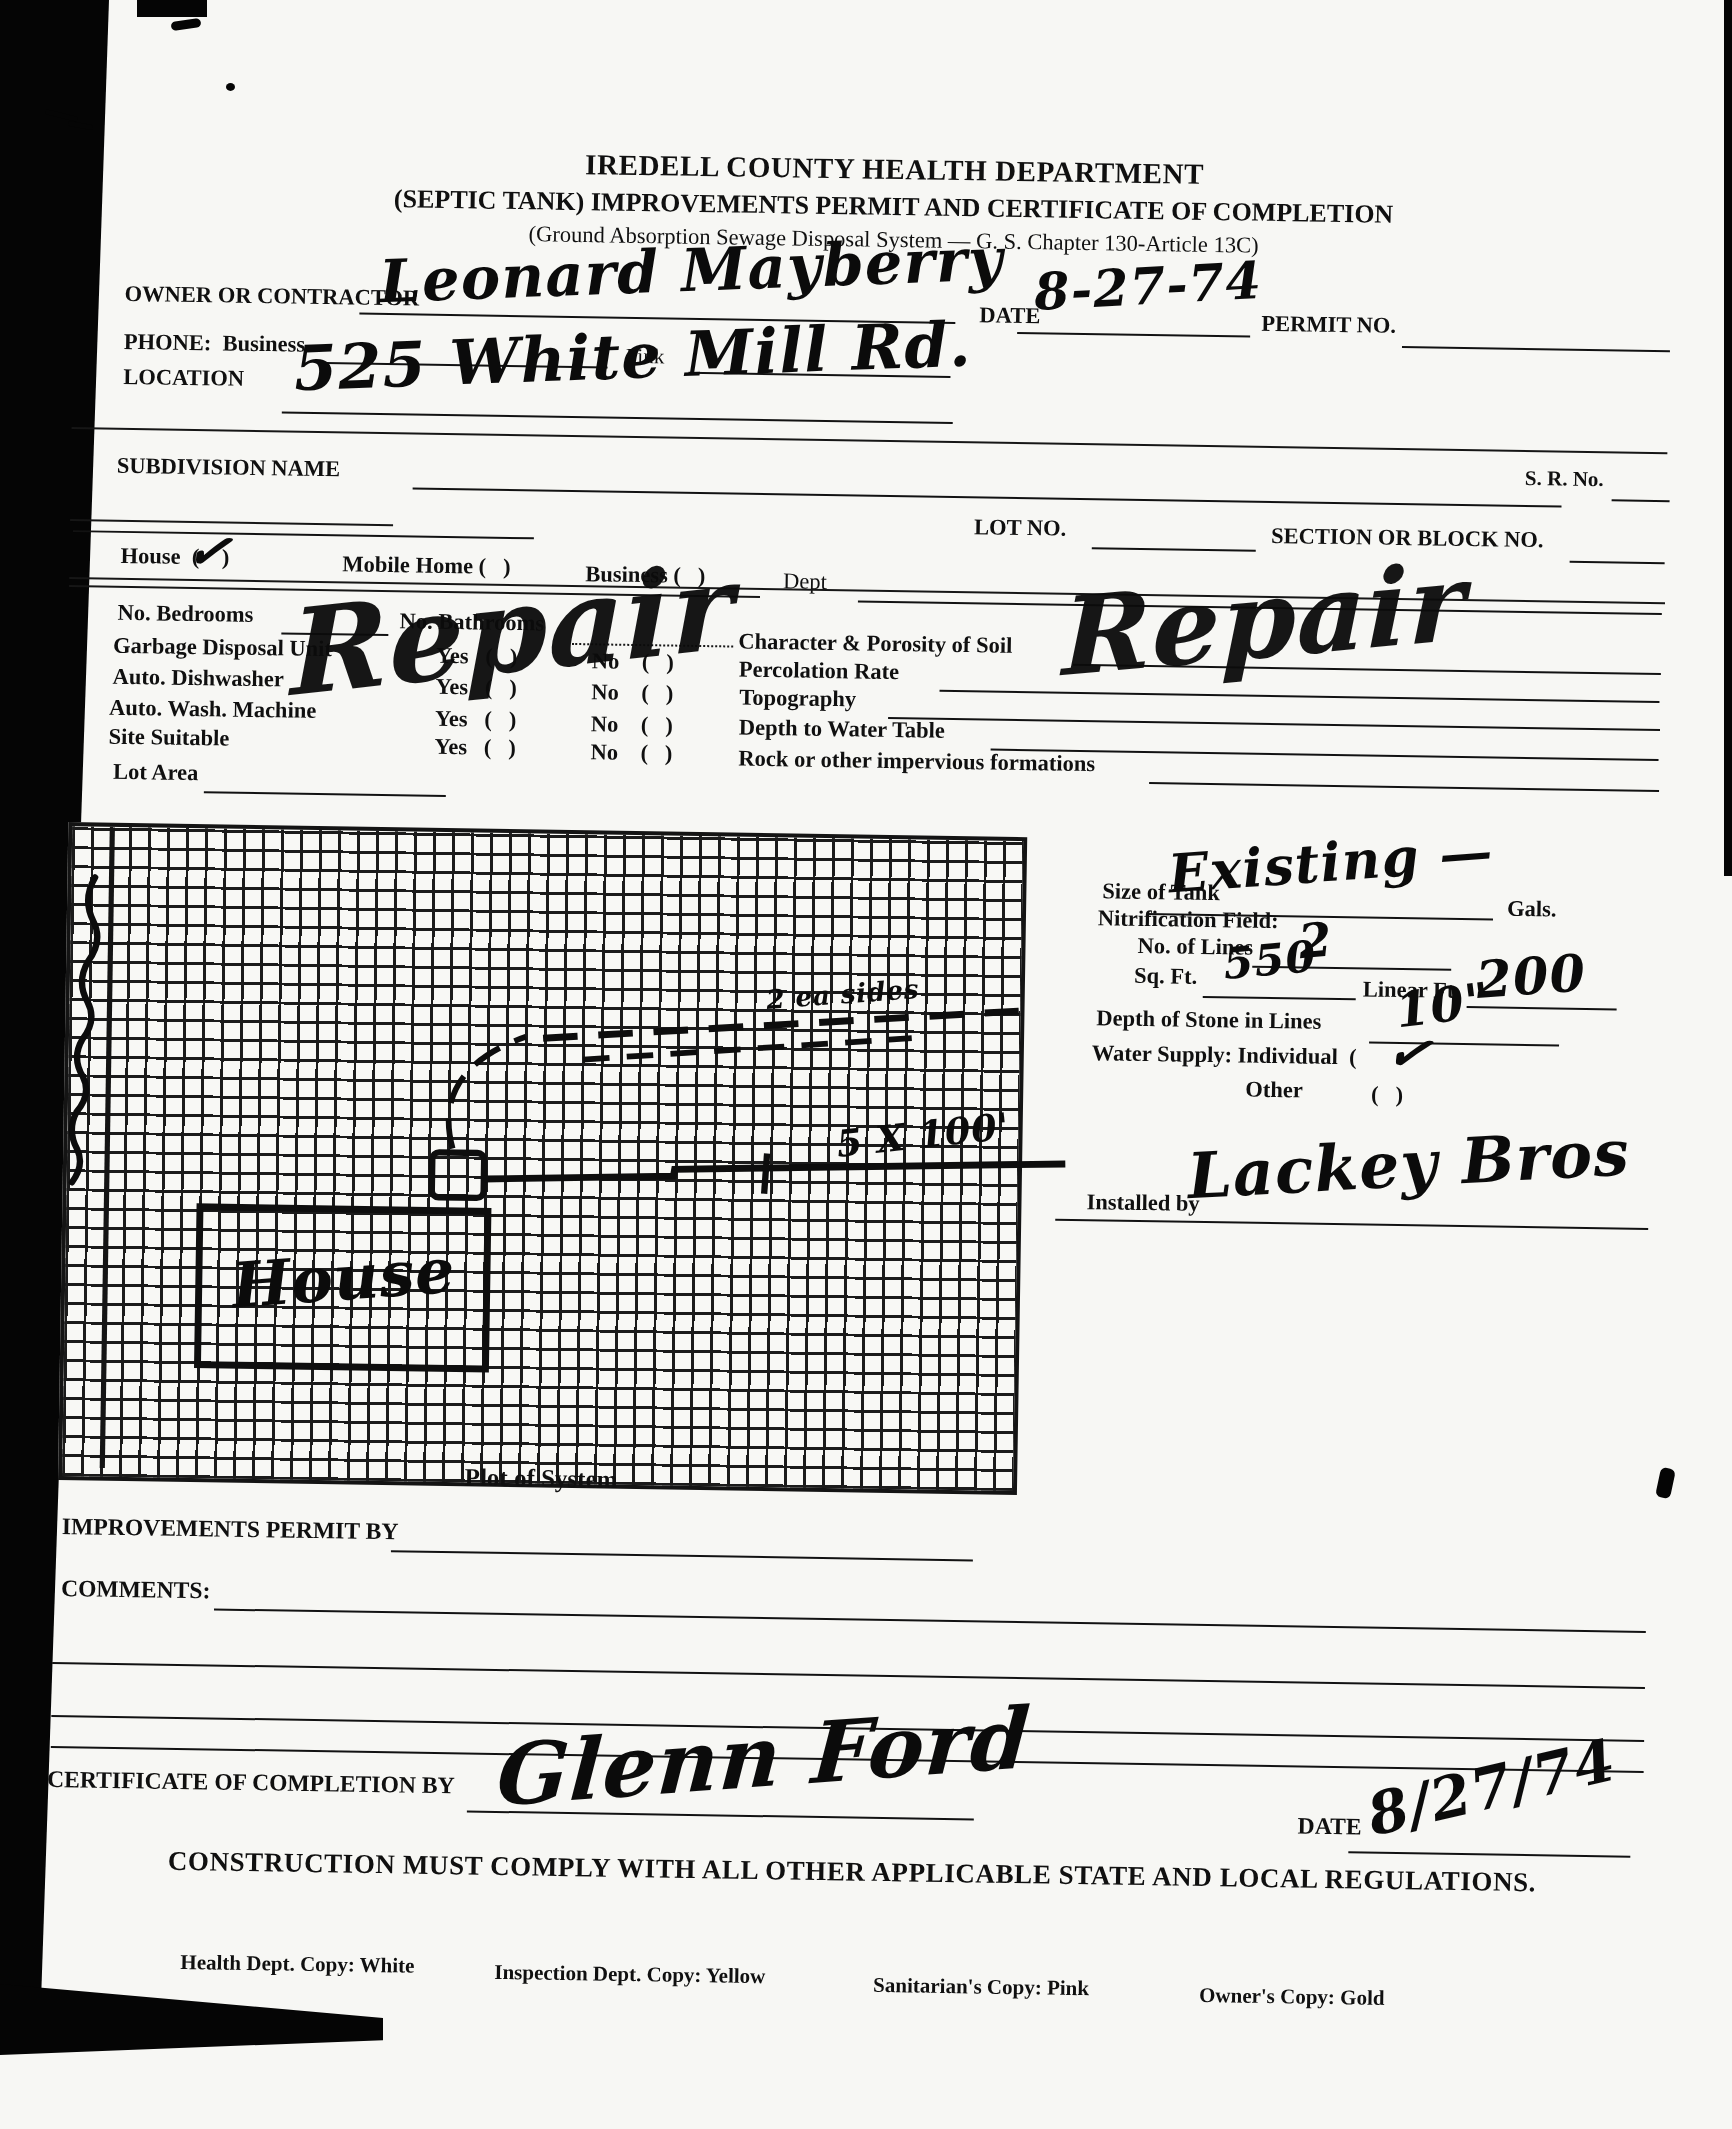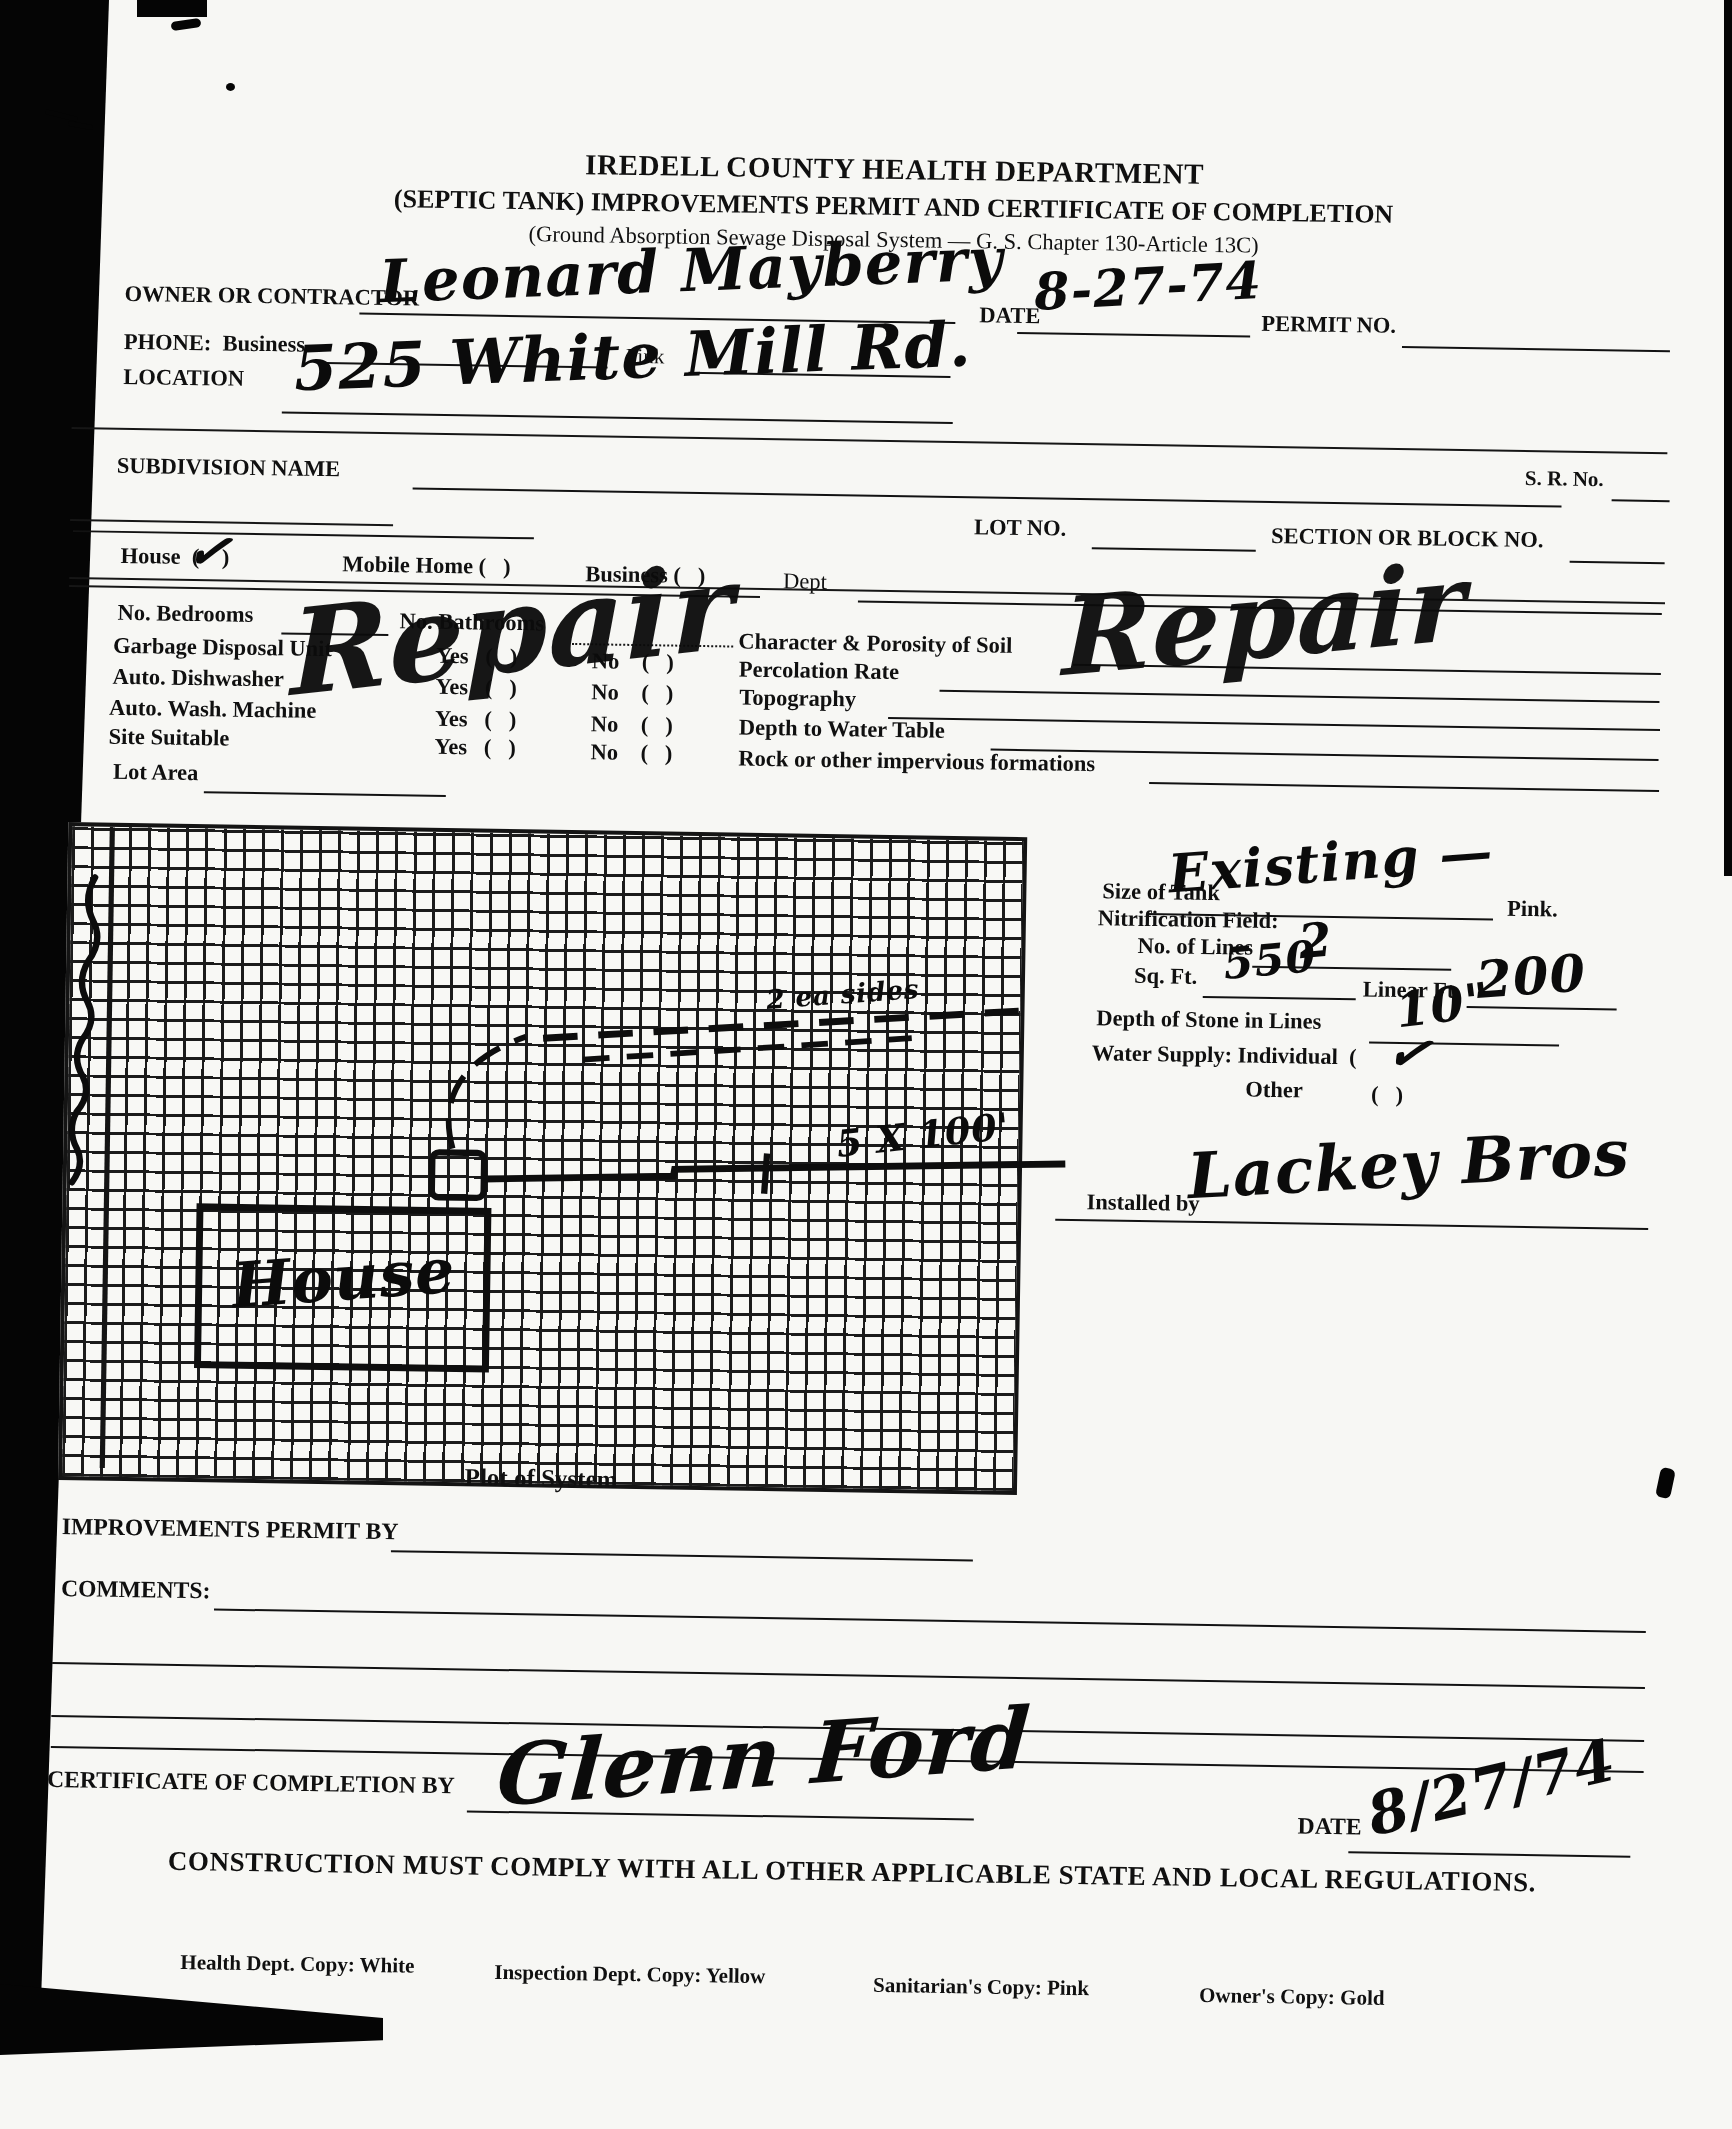--- a/index.html
+++ b/index.html
@@ -135,21 +135,21 @@
     <path d="M 830 362 L 1655 302" fill="none" stroke="#0d0d0d" stroke-width="12" stroke-dasharray="60 36"></path>
     <path d="M 900 398 L 1470 352" fill="none" stroke="#0d0d0d" stroke-width="10" stroke-dasharray="46 30"></path>
     <text class="hand" x="1218" y="305" font-size="46" transform="rotate(-5 1218 305)" data-bind="plot.dash_note">2 ea sides</text>
     <text class="hand" x="1345" y="560" font-size="64" transform="rotate(-7 1345 560)" data-bind="plot.pipe_label">5 X 100'</text>
   </svg>
   <div class="abs lbl" data-bind="plot.caption" style="left:374px;top:1440px;width:242px;text-align:center;font-size:25px;">Plot of System</div>
 
   <div class="abs lbl" data-bind="tank.size_label" style="left:1047px;top:845px;font-size:22.5px;">Size of Tank</div>
   <div class="abs hand" data-bind="tank.size_value" style="left:1112px;top:794px;font-size:53px;transform:rotate(-5deg);">Existing —</div>
   <div class="abs rule" style="left:1092px;top:879px;width:346px;"></div>
-  <div class="abs lbl" data-bind="tank.gals" style="left:1452px;top:856px;font-size:22.5px;">Pink.</div>
+  <div class="abs lbl" data-bind="tank.gals" style="left:1452px;top:856px;font-size:22.5px;">Gals.</div>
   <div class="abs lbl" data-bind="tank.nitrification" style="left:1043px;top:872px;font-size:22.5px;">Nitrification Field:</div>
   <div class="abs lbl" data-bind="tank.lines_label" style="left:1083px;top:899px;font-size:22.5px;">No. of Lines</div>
   <div class="abs hand" data-bind="tank.lines_value" style="left:1244px;top:876px;font-size:47px;transform:rotate(-6deg);">2</div>
   <div class="abs rule" style="left:1198px;top:930px;width:199px;"></div>
   <div class="abs lbl" data-bind="tank.sqft_label" style="left:1080px;top:929px;font-size:22.5px;">Sq. Ft.</div>
   <div class="abs hand" data-bind="tank.sqft_value" style="left:1169px;top:899px;font-size:43px;transform:rotate(-6deg);">550</div>
   <div class="abs rule" style="left:1149px;top:961px;width:153px;"></div>
   <div class="abs lbl" data-bind="tank.linear_label" style="left:1309px;top:939px;font-size:22.5px;">Linear Ft.</div>
   <div class="abs hand" data-bind="tank.linear_value" style="left:1422px;top:906px;font-size:51px;transform:rotate(-5deg);">200</div>
   <div class="abs rule" style="left:1413px;top:967px;width:150px;"></div>

